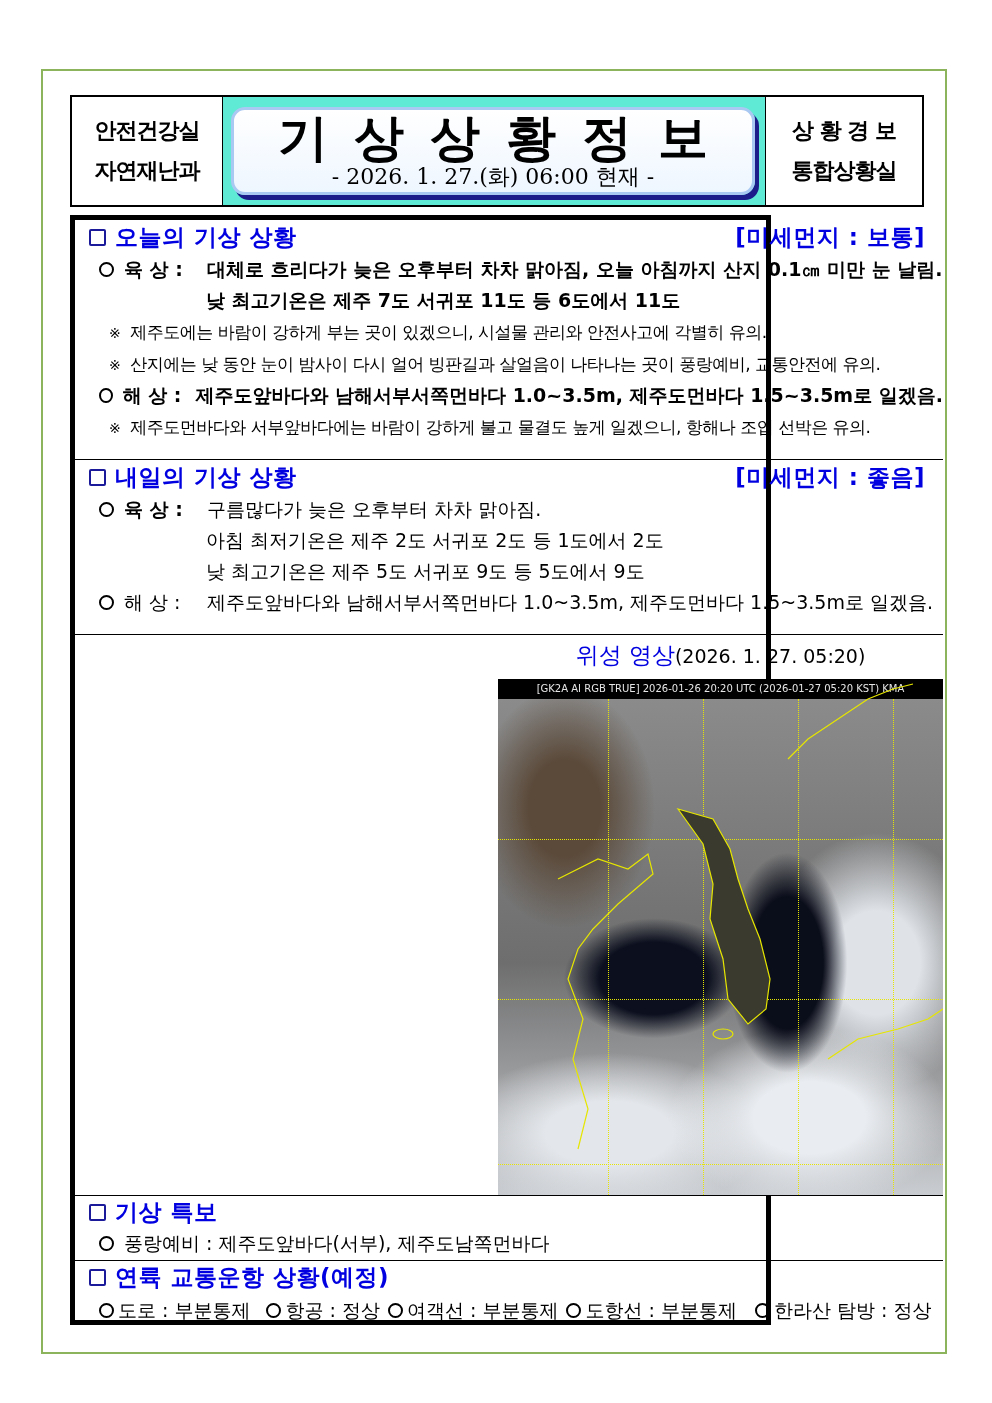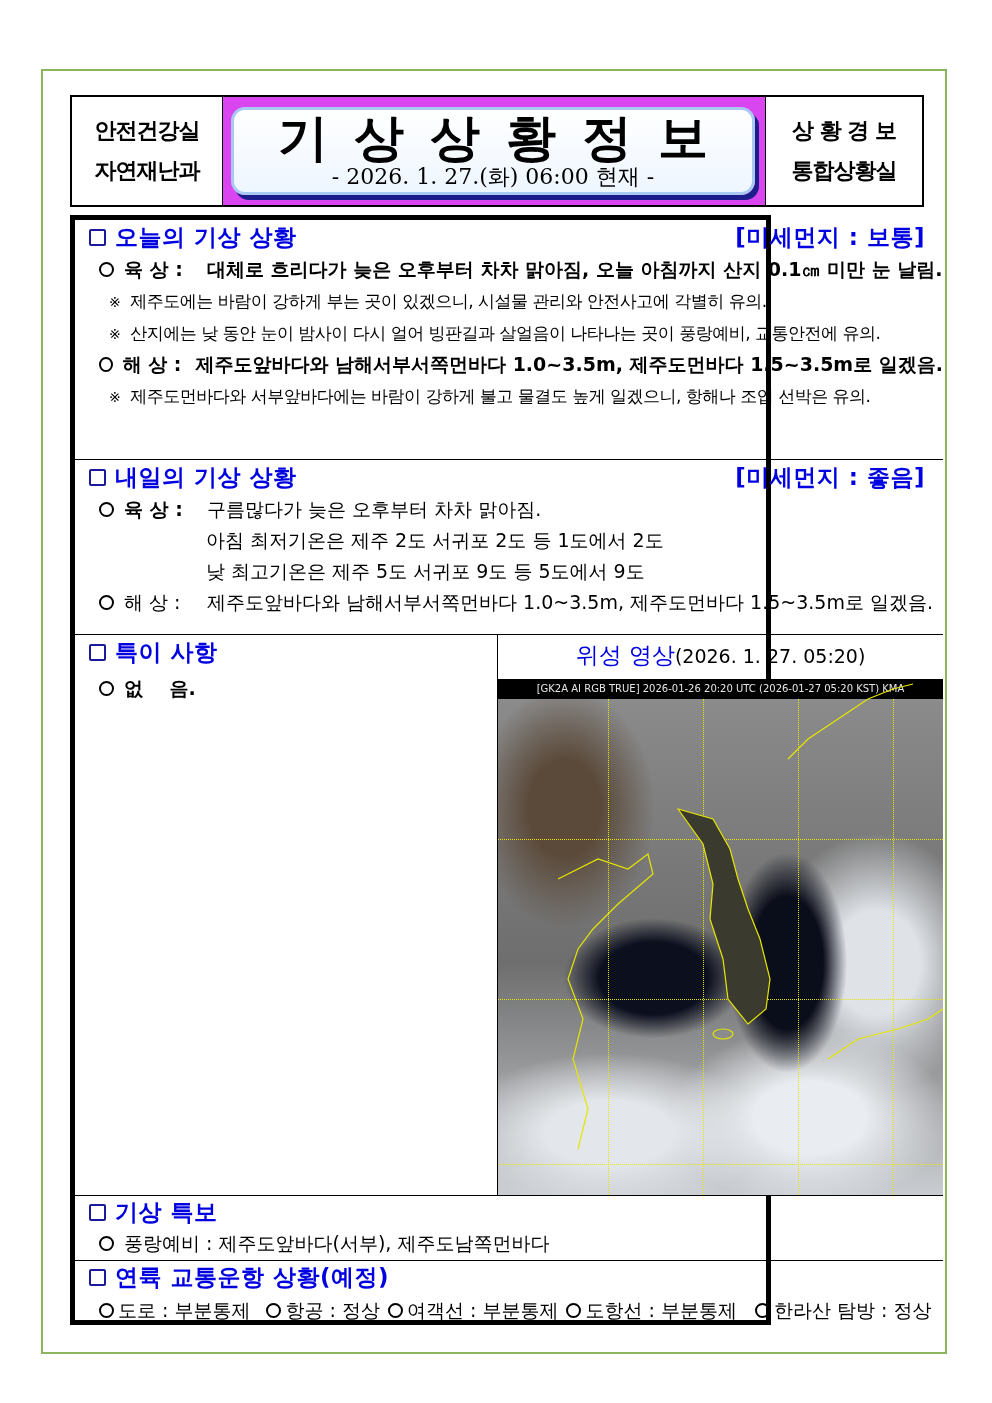--- a/index.html
+++ b/index.html
@@ -4,21 +4,21 @@
 <style>
   html, body { margin: 0; padding: 0; background: #ffffff; }
   body { width: 992px; height: 1403px; position: relative; font-family: "DejaVu Sans", "Liberation Sans", sans-serif; color: #000; overflow: hidden; }
   .page-frame { position: absolute; left: 41px; top: 69px; width: 906px; height: 1285px; border: 2px solid #8cb45c; box-sizing: border-box; }
 
   
   .header { position: absolute; left: 70px; top: 95px; width: 854px; height: 112px; border: 2px solid #000; box-sizing: border-box; display: flex; }
   .hdr-left, .hdr-right { display: flex; flex-direction: column; justify-content: center; align-items: center; font-weight: bold; font-size: 22px; line-height: 40px; letter-spacing: -1px; }
   .hdr-left { width: 150px; border-right: 1px solid #000; }
   .hdr-right { width: 156px; border-left: 1px solid #000; }
-  .hdr-mid { flex: 1; background: #d946ef; position: relative; }
+  .hdr-mid { flex: 1; background: #5eead4; position: relative; }
   .title-box { position: absolute; left: 8px; top: 10px; right: 10px; bottom: 10px; border-radius: 14px; background: linear-gradient(#ffffff, #eef6ff); border: 3px solid #a9c8f2; box-shadow: 4px 5px 0 #1c1c8a; display: flex; flex-direction: column; align-items: center; justify-content: center; }
   .title-main { font-size: 50px; font-weight: bold; letter-spacing: 26px; line-height: 52px; margin-left: 26px; }
   .title-sub { font-family: "DejaVu Serif", "Liberation Serif", serif; font-size: 22px; line-height: 26px; }
 
   
   .body-box { position: absolute; left: 70px; top: 215px; width: 701px; height: 1110px; border: 5px solid #000000; box-sizing: border-box; }
   .section { position: absolute; left: 0; width: 868px; box-sizing: border-box; }
   .sec-title { font-size: 23px; font-weight: bold; color: #0000e0; height: 34px; line-height: 34px; padding-left: 14px; display: flex; align-items: center; letter-spacing: 0.5px; }
   .sq { display: inline-block; width: 17px; height: 17px; border: 2px solid #1a1a9a; border-radius: 2px; margin-right: 9px; box-sizing: border-box; }
   .pm { margin-left: auto; margin-right: 18px; text-align: right; }
@@ -76,20 +76,23 @@
     <div class="sec-title">
       <span class="sq"></span>
       <span>오늘의 기상 상황</span>
       <span class="pm">[미세먼지 : 보통]</span>
     </div>
     <div class="line">
       <span class="circ"></span>
       <span class="lbl">육  상 :</span>
       <span>대체로 흐리다가 늦은 오후부터 차차 맑아짐, 오늘 아침까지 산지 0.1㎝ 미만 눈 날림.</span>
     </div>
+    <div class="line indent">
+      <span>낮 최고기온은 제주 7도 서귀포 11도 등 6도에서 11도</span>
+    </div>
     <div class="note">
       <span class="ast">※</span><span>제주도에는 바람이 강하게 부는 곳이 있겠으니, 시설물 관리와 안전사고에 각별히 유의.</span>
     </div>
     <div class="note">
       <span class="ast">※</span><span>산지에는 낮 동안 눈이 밤사이 다시 얼어 빙판길과 살얼음이 나타나는 곳이 풍랑예비, 교통안전에 유의.</span>
     </div>
     <div class="line">
       <span class="circ"></span>
       <span class="lbl">해  상 :</span>
       <span>제주도앞바다와 남해서부서쪽먼바다 1.0~3.5m, 제주도먼바다 1.5~3.5m로 일겠음.</span>
@@ -120,30 +123,20 @@
     </div>
     <div class="line" style="font-weight:normal;">
       <span class="circ"></span>
       <span class="lbl">해  상 :</span>
       <span>제주도앞바다와 남해서부서쪽먼바다 1.0~3.5m, 제주도먼바다 1.5~3.5m로 일겠음.</span>
     </div>
   </div>
 
   <div class="divider" style="top:414px;"></div>
 
-  <div class="special">
-    <div class="sec-title">
-      <span class="sq"></span>
-      <span>특이 사항</span>
-    </div>
-    <div class="line" style="margin-top:4px;">
-      <span class="circ"></span>
-      <span style="white-space:pre;">없    음.</span>
-    </div>
-  </div>
 
   <div class="sat">
     <div class="sat-title">
       <span class="blue">위성 영상</span><span>(2026. 1. 27. 05:20)</span>
     </div>
     <div class="sat-img">
       <div class="sat-caption">[GK2A AI RGB TRUE] 2026-01-26 20:20 UTC (2026-01-27 05:20 KST) KMA</div>
       <div class="grid-v" style="left:110px;"></div>
       <div class="grid-v" style="left:205px;"></div>
       <div class="grid-v" style="left:300px;"></div>

